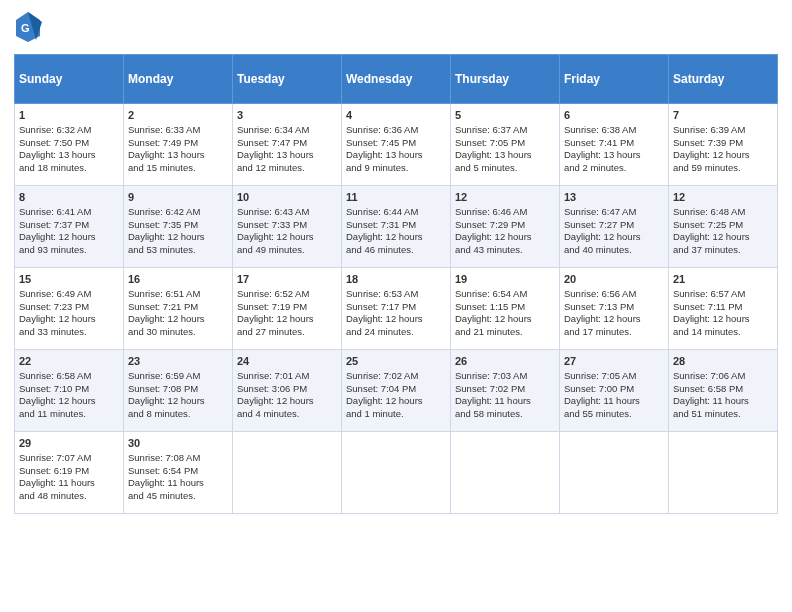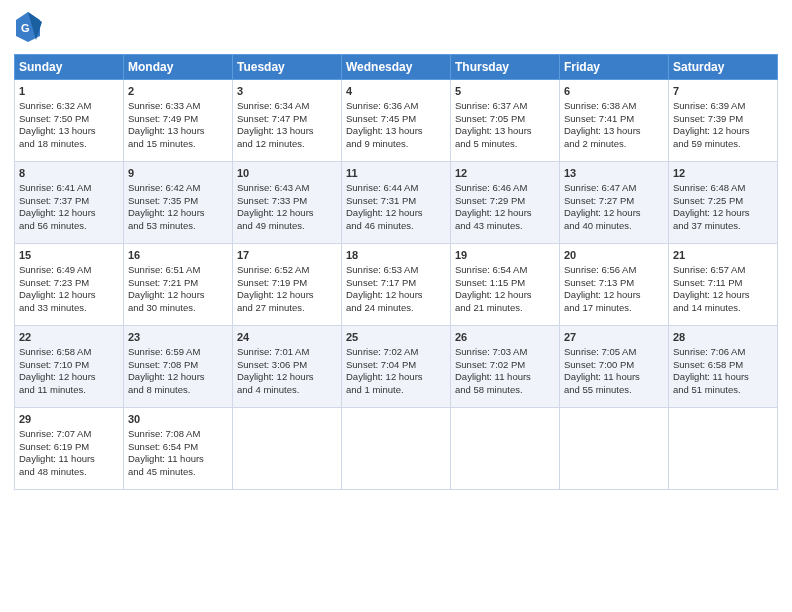--- a/index.html
+++ b/index.html
@@ -40,21 +40,21 @@
     table {
       width: 100%;
       border-collapse: collapse;
       table-layout: fixed;
     }
     thead tr th {
       background-color: #3a7dc9;
       color: #fff;
       font-size: 12px;
       font-weight: bold;
-      padding: 5px 4px;
+      padding: 17px 4px;
       text-align: left;
       border: 1px solid #5a9add;
     }
     tbody tr td {
       vertical-align: top;
       font-size: 9.5px;
       color: #333;
       padding: 4px 4px;
       border: 1px solid #d0d8e8;
       background: #fff;
@@ -114,21 +114,21 @@
     <tr>
           <td><span class="day-num">1</span><span>Sunrise: 6:32 AM</span><br><span>Sunset: 7:50 PM</span><br><span>Daylight: 13 hours</span><br><span>and 18 minutes.</span></td>
           <td><span class="day-num">2</span><span>Sunrise: 6:33 AM</span><br><span>Sunset: 7:49 PM</span><br><span>Daylight: 13 hours</span><br><span>and 15 minutes.</span></td>
           <td><span class="day-num">3</span><span>Sunrise: 6:34 AM</span><br><span>Sunset: 7:47 PM</span><br><span>Daylight: 13 hours</span><br><span>and 12 minutes.</span></td>
           <td><span class="day-num">4</span><span>Sunrise: 6:36 AM</span><br><span>Sunset: 7:45 PM</span><br><span>Daylight: 13 hours</span><br><span>and 9 minutes.</span></td>
           <td><span class="day-num">5</span><span>Sunrise: 6:37 AM</span><br><span>Sunset: 7:05 PM</span><br><span>Daylight: 13 hours</span><br><span>and 5 minutes.</span></td>
           <td><span class="day-num">6</span><span>Sunrise: 6:38 AM</span><br><span>Sunset: 7:41 PM</span><br><span>Daylight: 13 hours</span><br><span>and 2 minutes.</span></td>
           <td><span class="day-num">7</span><span>Sunrise: 6:39 AM</span><br><span>Sunset: 7:39 PM</span><br><span>Daylight: 12 hours</span><br><span>and 59 minutes.</span></td>
         </tr>
         <tr>
-          <td><span class="day-num">8</span><span>Sunrise: 6:41 AM</span><br><span>Sunset: 7:37 PM</span><br><span>Daylight: 12 hours</span><br><span>and 56 minutes.</span></td>
+          <td><span class="day-num">8</span><span>Sunrise: 6:41 AM</span><br><span>Sunset: 7:37 PM</span><br><span>Daylight: 12 hours</span><br><span>and 93 minutes.</span></td>
           <td><span class="day-num">9</span><span>Sunrise: 6:42 AM</span><br><span>Sunset: 7:35 PM</span><br><span>Daylight: 12 hours</span><br><span>and 53 minutes.</span></td>
           <td><span class="day-num">10</span><span>Sunrise: 6:43 AM</span><br><span>Sunset: 7:33 PM</span><br><span>Daylight: 12 hours</span><br><span>and 49 minutes.</span></td>
           <td><span class="day-num">11</span><span>Sunrise: 6:44 AM</span><br><span>Sunset: 7:31 PM</span><br><span>Daylight: 12 hours</span><br><span>and 46 minutes.</span></td>
           <td><span class="day-num">12</span><span>Sunrise: 6:46 AM</span><br><span>Sunset: 7:29 PM</span><br><span>Daylight: 12 hours</span><br><span>and 43 minutes.</span></td>
           <td><span class="day-num">13</span><span>Sunrise: 6:47 AM</span><br><span>Sunset: 7:27 PM</span><br><span>Daylight: 12 hours</span><br><span>and 40 minutes.</span></td>
           <td><span class="day-num">12</span><span>Sunrise: 6:48 AM</span><br><span>Sunset: 7:25 PM</span><br><span>Daylight: 12 hours</span><br><span>and 37 minutes.</span></td>
         </tr>
         <tr>
           <td><span class="day-num">15</span><span>Sunrise: 6:49 AM</span><br><span>Sunset: 7:23 PM</span><br><span>Daylight: 12 hours</span><br><span>and 33 minutes.</span></td>
           <td><span class="day-num">16</span><span>Sunrise: 6:51 AM</span><br><span>Sunset: 7:21 PM</span><br><span>Daylight: 12 hours</span><br><span>and 30 minutes.</span></td>

